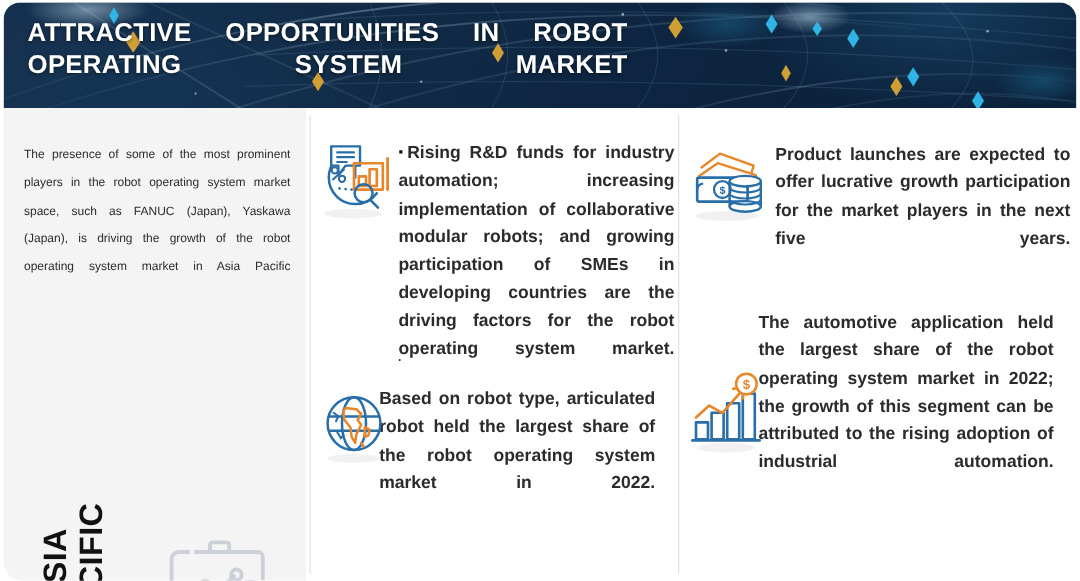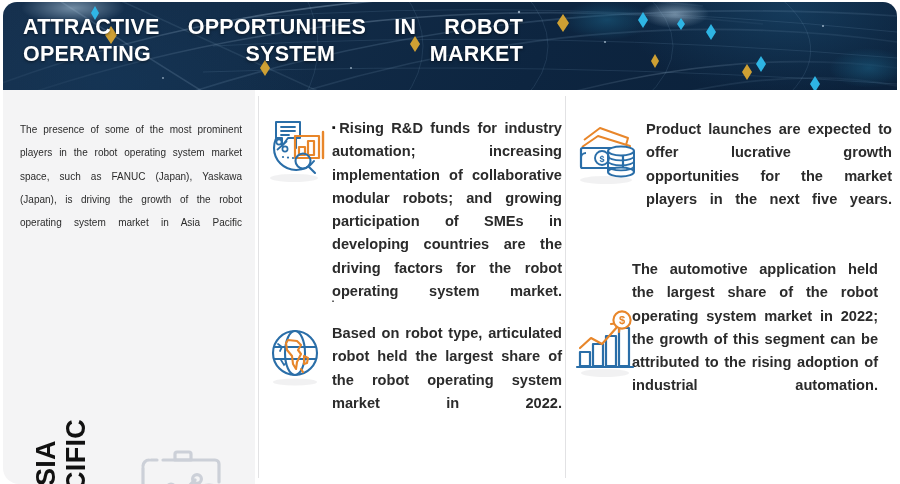--- a/index.html
+++ b/index.html
@@ -133,21 +133,21 @@
   .mid-1 .btext { margin-left: 68px; width: 230px; }
   .stray-dot {
     position: absolute;
     left: 331px;
     top: 290px;
     font-size: 14.6px;
     color: #2b2b2b;
     line-height: 14px;
   }
   .mid-2 { left: 264px; top: 322px; width: 298px; }
-  .mid-2 .btext { margin-left: 68px; width: 230px; }
+  .mid-2 .btext { margin-left: 52px; width: 230px; }
   .mid-2 .bicon { top: 4px; }
 
   
   .right-1 { left: 574px; top: 118px; width: 318px; }
   .right-1 .btext { margin-left: 72px; width: 246px; }
   .right-2 { left: 574px; top: 258px; width: 318px; }
   .right-2 .btext { margin-left: 58px; width: 246px; }
   .right-2 .bicon { top: 52px; }
 
   .shadow-ellipse { opacity: 0.5; }
@@ -387,21 +387,21 @@
           <path d="M60 54 v-21"></path>
           <ellipse cx="47" cy="33" rx="13" ry="4.4"></ellipse>
         </g>
         <g fill="none" stroke="#2a6ea8" stroke-width="1.7">
           <path d="M34 38 a13 4.4 0 0 0 26 0"></path>
           <path d="M34 43 a13 4.4 0 0 0 26 0"></path>
           <path d="M34 48 a13 4.4 0 0 0 26 0"></path>
         </g>
       </svg>
     </div>
-    <div class="btext">Product launches are expected to offer lucrative growth opportunities for the market players in the next five years.</div>
+    <div class="btext">Product launches are expected to offer lucrative growth participation for the market players in the next five years.</div>
   </div>
 
   <div class="block right-2">
     <div class="bicon">
       <svg width="66" height="70" viewBox="0 0 66 70">
         <ellipse class="shadow-ellipse" cx="31" cy="63" rx="24" ry="4" fill="#e4e4e6"></ellipse>
 
         <g fill="none" stroke="#2a6ea8" stroke-width="2.2" stroke-linejoin="round">
           <rect x="6" y="42" width="10" height="14"></rect>
           <rect x="19" y="34" width="10" height="22"></rect>

